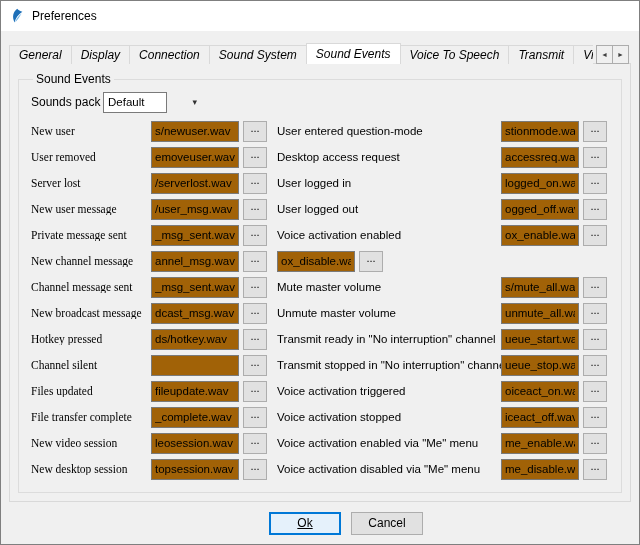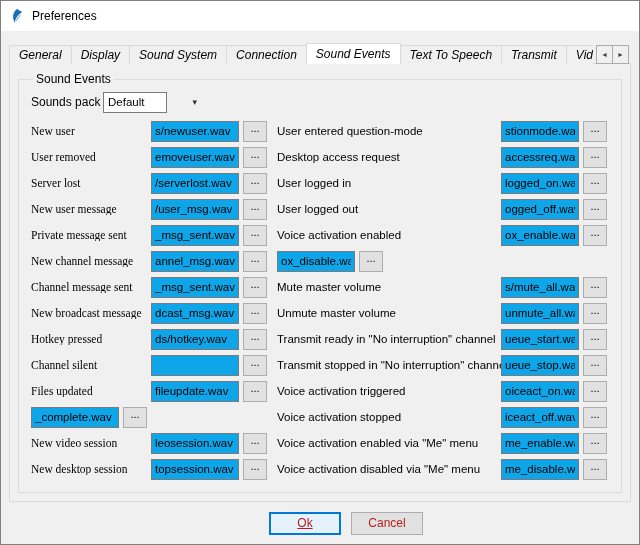--- a/index.html
+++ b/index.html
@@ -85,21 +85,21 @@
   .col{display:flex;flex-direction:column;}
   .col-left{flex:none;}
   .col-right{flex:1;margin-left:10px;}
   .sound-row{display:flex;align-items:center;height:26px;}
   .row-label{
     font-size:11.5px;white-space:nowrap;overflow:hidden;flex:none;
   }
   .col-left .row-label{width:120px;font-family:Liberation Serif, serif;}
   .col-right .row-label{width:224px;}
   .row-input{
-    height:21px;border:1px solid #7a7a7a;background:#0ea5e9;
+    height:21px;border:1px solid #7a7a7a;background:#a16207;
     font-family:"Liberation Sans", sans-serif;font-size:11.5px;
     padding:0 3px;flex:none;
   }
   .col-left .row-input{width:88px;}
   .col-right .row-input{width:78px;}
   .row-browse{
     width:24px;height:21px;margin-left:4px;flex:none;
     background:#e1e1e1;border:1px solid #adadad;
     font-family:"Liberation Sans", sans-serif;font-size:11px;
     line-height:10px;padding:0 0 6px;color:#000;
@@ -107,21 +107,21 @@
   
   .dialog-buttons{
     flex:none;height:42px;
     display:flex;align-items:center;justify-content:center;
     gap:10px;transform:translateX(26px);
   }
   .btn{
     width:72px;height:23px;
     background:#e1e1e1;border:1px solid #adadad;
     font-family:"Liberation Sans", sans-serif;font-size:12px;
-    color:#b91c1c;padding:0;
+    color:#000000;padding:0;
   }
   .btn.default-btn{
     border:1px solid #0078d7;
     box-shadow:inset 0 0 0 1px #0078d7;
     background:#e5f1fb;
   }
   .btn.default-btn u{text-decoration:underline;}
 </style>
 </head>
 <body>
@@ -135,24 +135,24 @@
         <path d="M6.2 14.2 C7.2 10.8 9.6 7.6 12.6 5.4 C10.4 9 8.4 12 6.2 14.2 Z" fill="#6db3e8"></path>
       </svg>
     </span>
     <span class="title-text">Preferences</span>
   </div>
 
   <div class="tabbar-wrap">
     <div class="tabbar">
         <div class="tab">General</div>
         <div class="tab">Display</div>
+        <div class="tab">Connection</div>
         <div class="tab">Sound System</div>
-        <div class="tab">Connection</div>
         <div class="tab active">Sound Events</div>
-        <div class="tab">Text To Speech</div>
+        <div class="tab">Voice To Speech</div>
         <div class="tab">Transmit</div>
         <div class="tab">Video</div>
       </div>
     <div class="tab-scrollers">
       <button class="tab-scroll-btn">
         <span>◄</span>
       </button>
       <button class="tab-scroll-btn">
         <span>►</span>
       </button>
@@ -233,20 +233,21 @@
     <button class="row-browse">...</button>
   </div>
 
   <div class="sound-row">
     <span class="row-label">Files updated</span>
     <input class="row-input" type="text" value="fileupdate.wav" style="">
     <button class="row-browse">...</button>
   </div>
 
   <div class="sound-row">
+    <span class="row-label">File transfer complete</span>
     <input class="row-input" type="text" value="_complete.wav" style="">
     <button class="row-browse">...</button>
   </div>
 
   <div class="sound-row">
     <span class="row-label">New video session</span>
     <input class="row-input" type="text" value="leosession.wav" style="">
     <button class="row-browse">...</button>
   </div>
 

